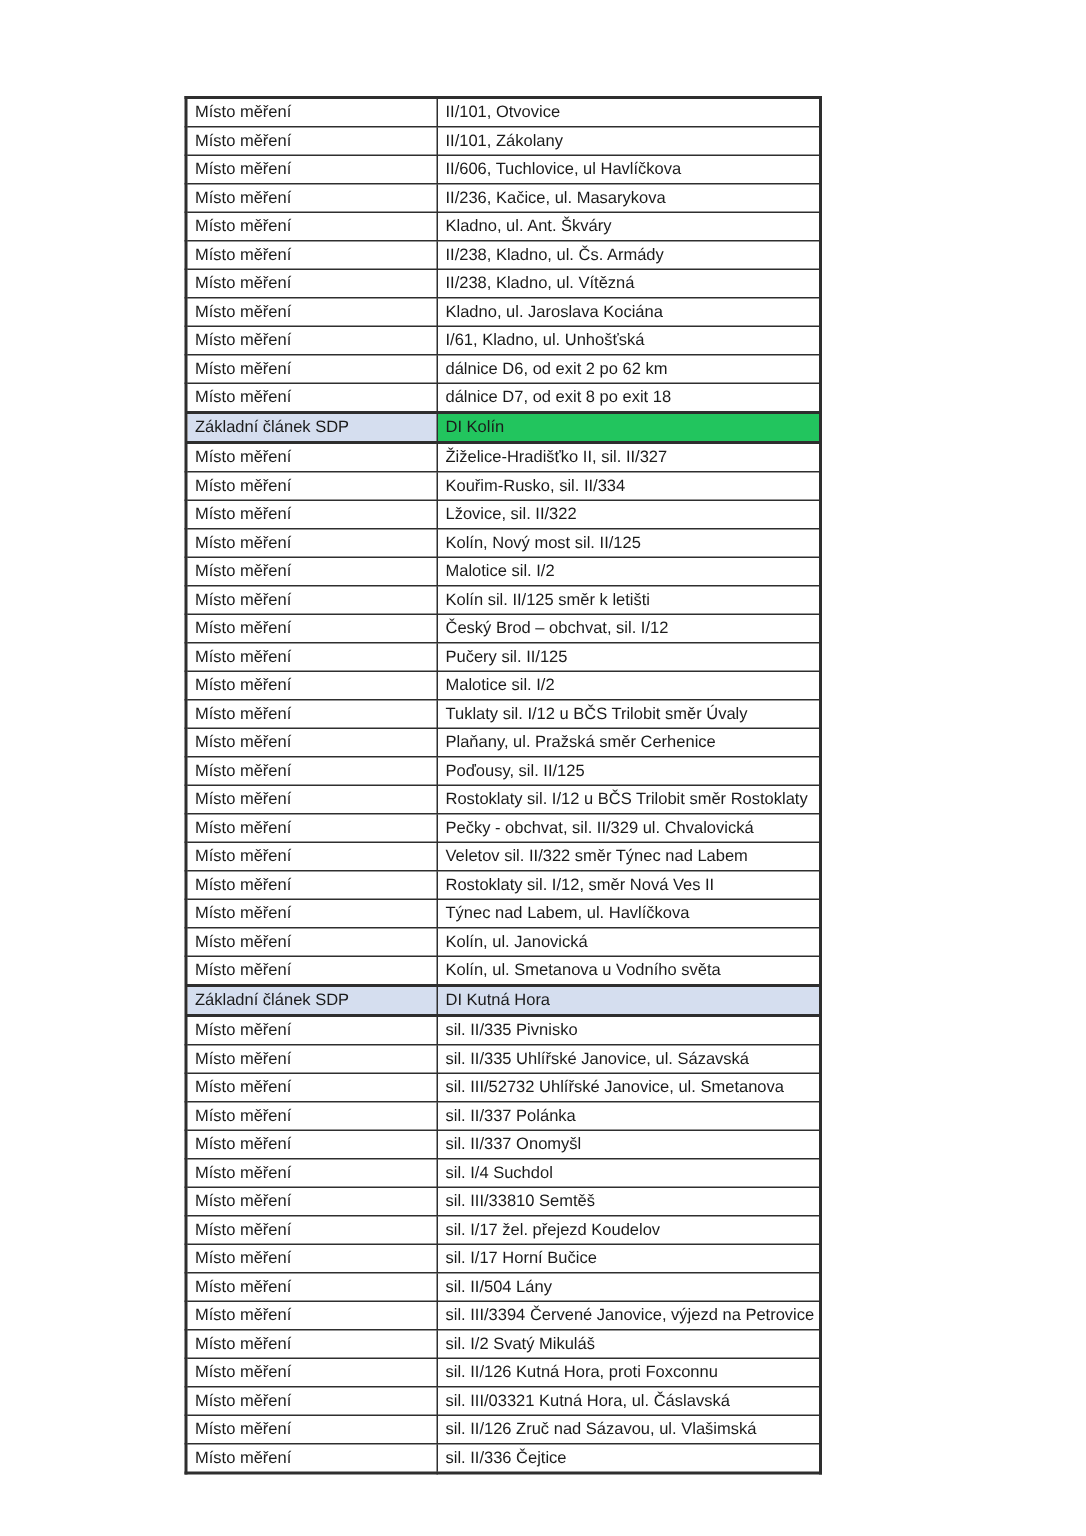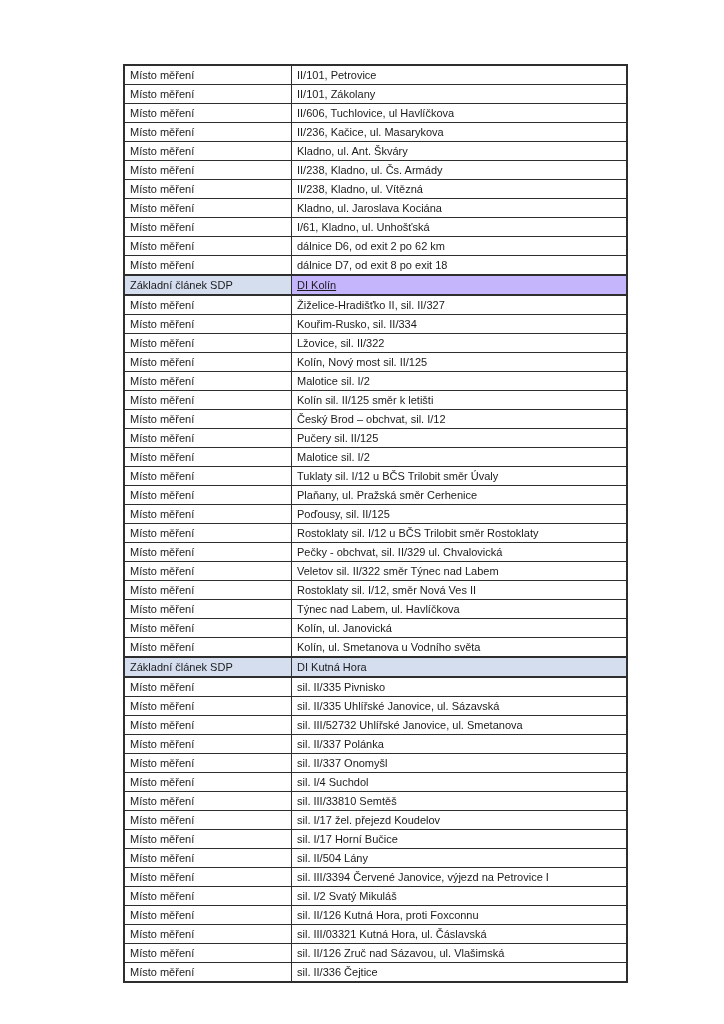--- a/index.html
+++ b/index.html
@@ -17,21 +17,21 @@
     position: relative;
     width: 724px;
     height: 1024px;
     background: #ffffff;
     overflow: hidden;
   }
   table.measurement-table {
     position: absolute;
     left: 123px;
     top: 64px;
-    width: 505px;
+    width: 425px;
     border-collapse: collapse;
     table-layout: fixed;
     border: 2px solid #2e2e2e;
   }
   table.measurement-table td {
     border: 1px solid #2e2e2e;
     font-size: 11px;
     line-height: 13px;
     color: #1b1b1b;
     padding: 2px 3px 2px 5px;
@@ -49,21 +49,21 @@
   }
 </style>
 </head>
 <body>
 
 <div class="page">
   <table class="measurement-table">
     <tbody id="table-body">
         <tr class="row">
           <td class="col-label">Místo měření</td>
-          <td class="col-value">II/101, Petrovice</td>
+          <td class="col-value">II/101, Otvovice</td>
         </tr>
         <tr class="row">
           <td class="col-label">Místo měření</td>
           <td class="col-value">II/101, Zákolany</td>
         </tr>
         <tr class="row">
           <td class="col-label">Místo měření</td>
           <td class="col-value">II/606, Tuchlovice, ul Havlíčkova</td>
         </tr>
         <tr class="row">
@@ -93,21 +93,21 @@
         <tr class="row">
           <td class="col-label">Místo měření</td>
           <td class="col-value">dálnice D6, od exit 2 po 62 km</td>
         </tr>
         <tr class="row">
           <td class="col-label">Místo měření</td>
           <td class="col-value">dálnice D7, od exit 8 po exit 18</td>
         </tr>
         <tr class="row section-row">
           <td class="col-label" style="background: rgb(213, 222, 239);">Základní článek SDP</td>
-          <td class="col-value" style="background: #c4b5fd; text-decoration: underline;">DI Kolín</td>
+          <td class="col-value" style="background: #22c55e;">DI Kolín</td>
         </tr>
         <tr class="row">
           <td class="col-label">Místo měření</td>
           <td class="col-value">Žiželice-Hradišťko II, sil. II/327</td>
         </tr>
         <tr class="row">
           <td class="col-label">Místo měření</td>
           <td class="col-value">Kouřim-Rusko, sil. II/334</td>
         </tr>
         <tr class="row">

